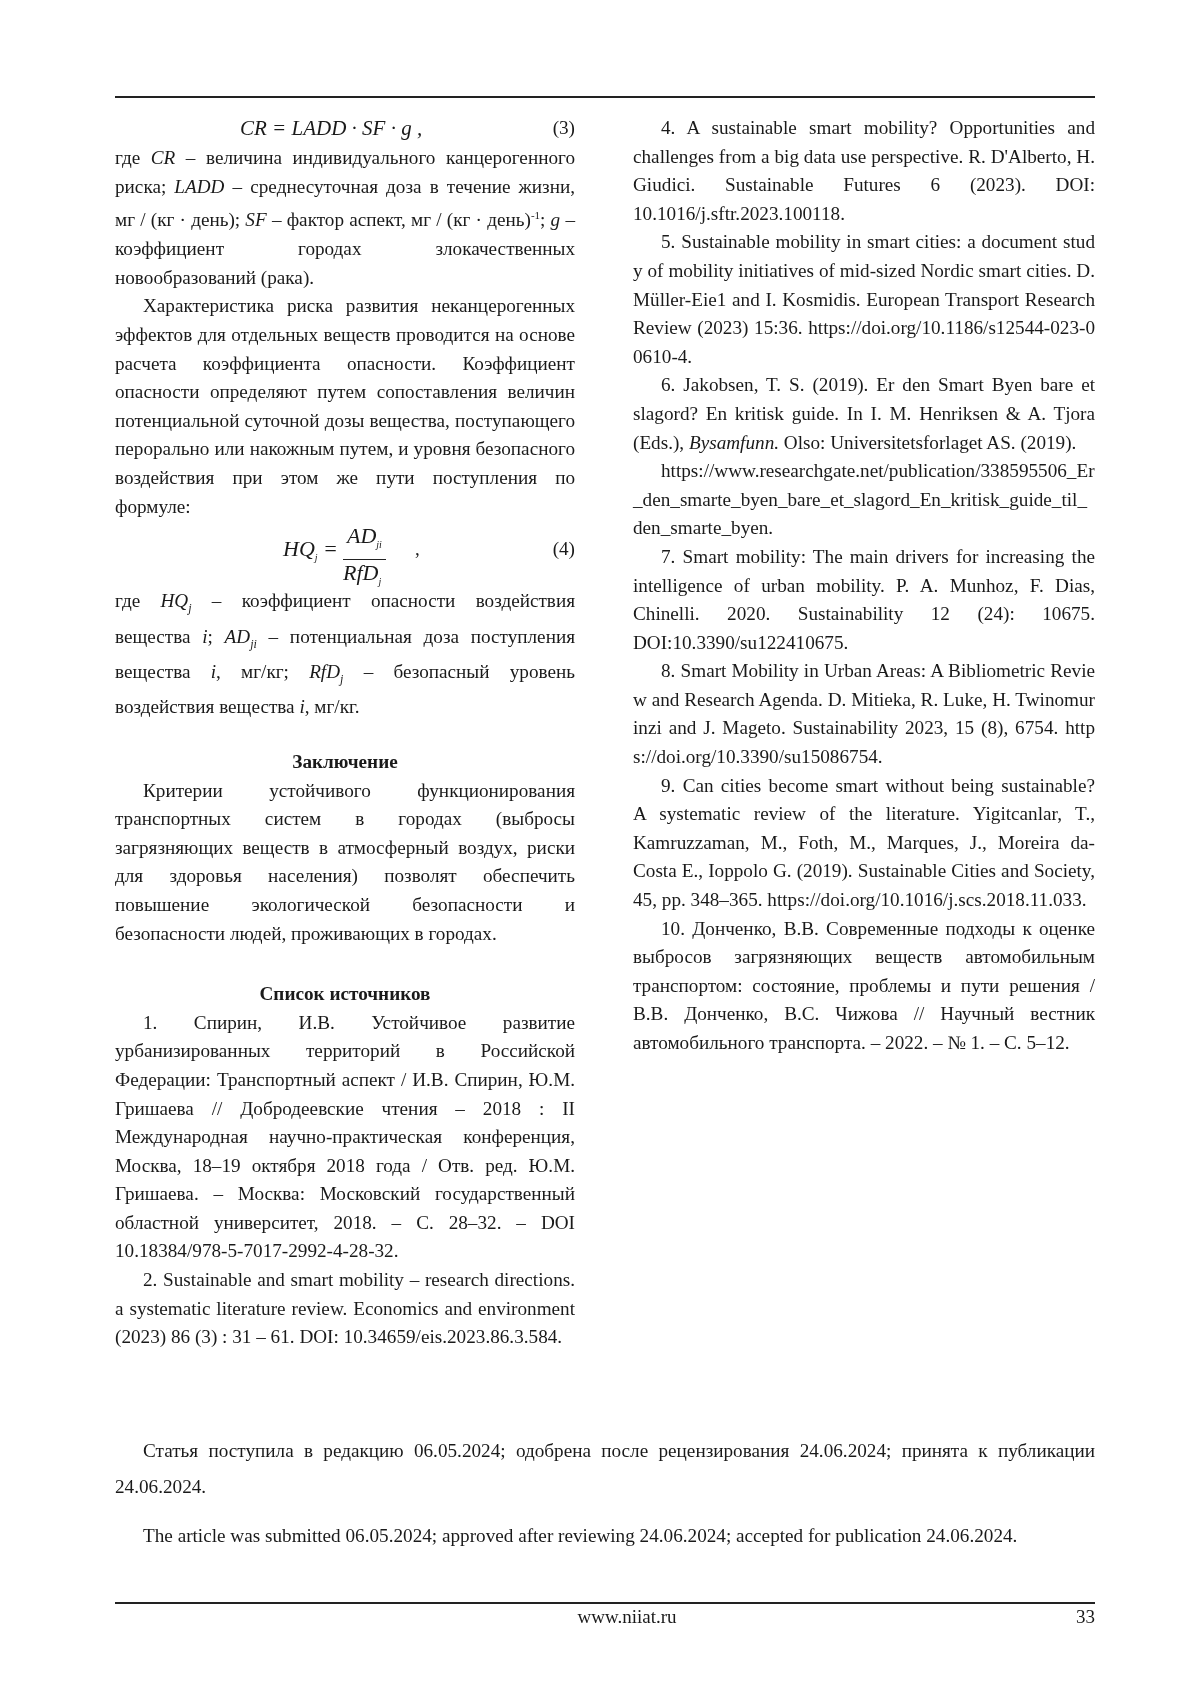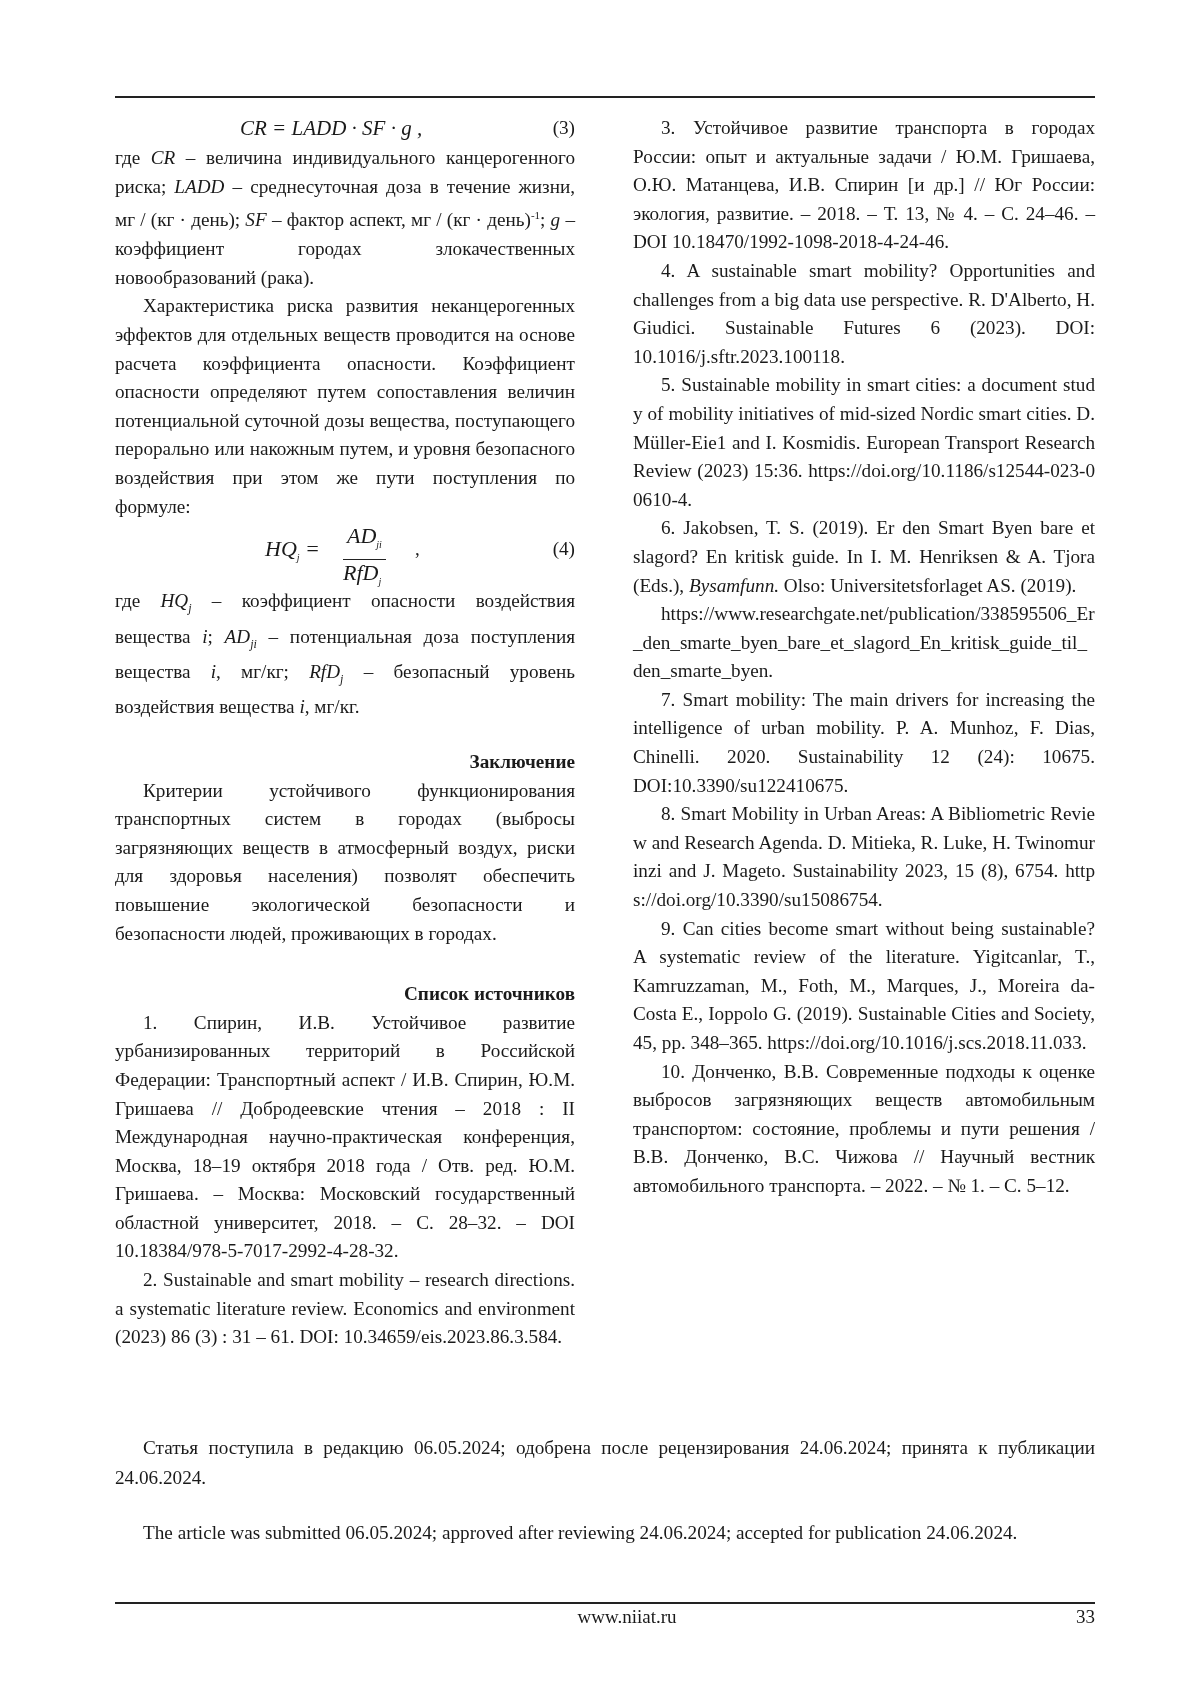--- a/index.html
+++ b/index.html
@@ -10,31 +10,31 @@
   .rule.bottom { top: 1602px; }
   .col { position: absolute; top: 114px; font-size: 19.2px; line-height: 28.6px; text-align: justify; }
   .col.left { left: 115px; width: 460px; }
   .col.right { left: 633px; width: 462px; }
   .p { margin: 0; text-indent: 0; }
   .p.ind { text-indent: 28px; }
   .eq { position: relative; height: 30px; font-style: italic; font-size: 21px; }
   .eq .expr { position: absolute; left: 125px; top: 0; }
   .eq .num { position: absolute; right: 0; top: 0; font-style: normal; font-size: 19.2px; }
   .eq2 { position: relative; height: 58px; margin: 2px 0 6px 0; }
-  .eq2 .lhs { position: absolute; left: 150px; top: 12px; font-style: italic; font-size: 22px; }
+  .eq2 .lhs { position: absolute; left: 168px; top: 12px; font-style: italic; font-size: 22px; }
   .eq2 .lhs sub { font-size: 10px; }
   .eq2 .frac { position: absolute; left: 228px; top: 0; text-align: left; font-style: italic; font-size: 22px; line-height: 26px; }
   .eq2 .frac .numr { border-bottom: 1px solid #222; padding: 0 4px; }
   .eq2 .frac sub { font-size: 10px; }
   .eq2 .comma { position: absolute; left: 300px; top: 12px; font-size: 19px; }
   .eq2 .num { position: absolute; right: 0; top: 12px; font-size: 19.2px; }
-  .heading { text-align: right; font-weight: bold; margin: 32px 0 0 0; }
+  .heading { text-align: center; font-weight: bold; margin: 32px 0 0 0; }
   .heading.first { margin-top: 26px; }
   i { font-style: italic; }
-  .note { position: absolute; left: 115px; width: 980px; font-size: 19.2px; line-height: 30px; text-align: justify; }
+  .note { position: absolute; left: 115px; width: 980px; font-size: 19.2px; line-height: 36px; text-align: justify; }
   .note .p { text-indent: 28px; }
   .note.ru { top: 1433px; }
   .note.en { top: 1518px; }
   .footer-url { position: absolute; top: 1606px; left: 0; width: 1200px; text-align: center; font-size: 19px; padding-left: 27px; }
   .footer-page { position: absolute; top: 1606px; right: 105px; font-size: 19px; text-align: right; }
   .url { word-break: break-all; }
 </style>
 </head>
 <body>
 
@@ -62,21 +62,20 @@
 
   <div class="heading first">Заключение</div>
   <p class="p ind">Критерии устойчивого функционирования транспортных систем в городах (выбросы загрязняющих веществ в атмосферный воздух, риски для здоровья населения) позволят обеспечить повышение экологической безопасности и безопасности людей, проживающих в городах.</p>
 
   <div class="heading">Список источников</div>
   <p class="p ind">1. Спирин, И.В. Устойчивое развитие урбанизированных территорий в Российской Федерации: Транспортный аспект / И.В. Спирин, Ю.М. Гришаева // Добродеевские чтения – 2018 : II Международная научно-практическая конференция, Москва, 18–19 октября 2018 года / Отв. ред. Ю.М. Гришаева. – Москва: Московский государственный областной университет, 2018. – С. 28–32. – DOI 10.18384/978-5-7017-2992-4-28-32.</p>
   <p class="p ind">2. Sustainable and smart mobility – research directions. a systematic literature review. Economics and environment (2023) 86 (3) : 31 – 61. DOI: 10.34659/eis.2023.86.3.584.</p>
 </div>
 
 <div class="col right">
-  <p class="p ind">3. Устойчивое развитие транспорта в городах России: опыт и актуальные задачи / Ю.М. Гришаева, О.Ю. Матанцева, И.В. Спирин [и др.] // Юг России: экология, развитие. – 2018. – Т. 13, № 4. – С. 24–46. – DOI 10.18470/1992-1098-2018-4-24-46.</p>
   <p class="p ind">4. A sustainable smart mobility? Opportunities and challenges from a big data use perspective. R. D'Alberto, H. Giudici. Sustainable Futures 6 (2023). DOI: 10.1016/j.sftr.2023.100118.</p>
   <p class="p ind url">5. Sustainable mobility in smart cities: a document study of mobility initiatives of mid-sized Nordic smart cities. D. Müller-Eie1 and I. Kosmidis. European Transport Research Review (2023) 15:36. https://doi.org/10.1186/s12544-023-00610-4.</p>
   <p class="p ind"><span>6. Jakobsen, T. S. (2019). Er den Smart Byen bare et slagord? En kritisk guide. In I. M. Henriksen &amp; A. Tjora (Eds.), </span><i>Bysamfunn.</i><span> Olso: Universitetsforlaget AS. (2019).</span></p>
   <p class="p ind url">https://www.researchgate.net/publication/338595506_Er_den_smarte_byen_bare_et_slagord_En_kritisk_guide_til_den_smarte_byen.</p>
   <p class="p ind">7. Smart mobility: The main drivers for increasing the intelligence of urban mobility. P. A. Munhoz, F. Dias, Chinelli. 2020. Sustainability 12 (24): 10675. DOI:10.3390/su122410675.</p>
   <p class="p ind url">8. Smart Mobility in Urban Areas: A Bibliometric Review and Research Agenda. D. Mitieka, R. Luke, H. Twinomurinzi and J. Mageto. Sustainability 2023, 15 (8), 6754. https://doi.org/10.3390/su15086754.</p>
   <p class="p ind">9. Can cities become smart without being sustainable? A systematic review of the literature. Yigitcanlar, T., Kamruzzaman, M., Foth, M., Marques, J., Moreira da-Costa E., Ioppolo G. (2019). Sustainable Cities and Society, 45, pp. 348–365. https://doi.org/10.1016/j.scs.2018.11.033.</p>
   <p class="p ind">10. Донченко, В.В. Современные подходы к оценке выбросов загрязняющих веществ автомобильным транспортом: состояние, проблемы и пути решения / В.В. Донченко, В.С. Чижова // Научный вестник автомобильного транспорта. – 2022. – № 1. – С. 5–12.</p>
 </div>
 

